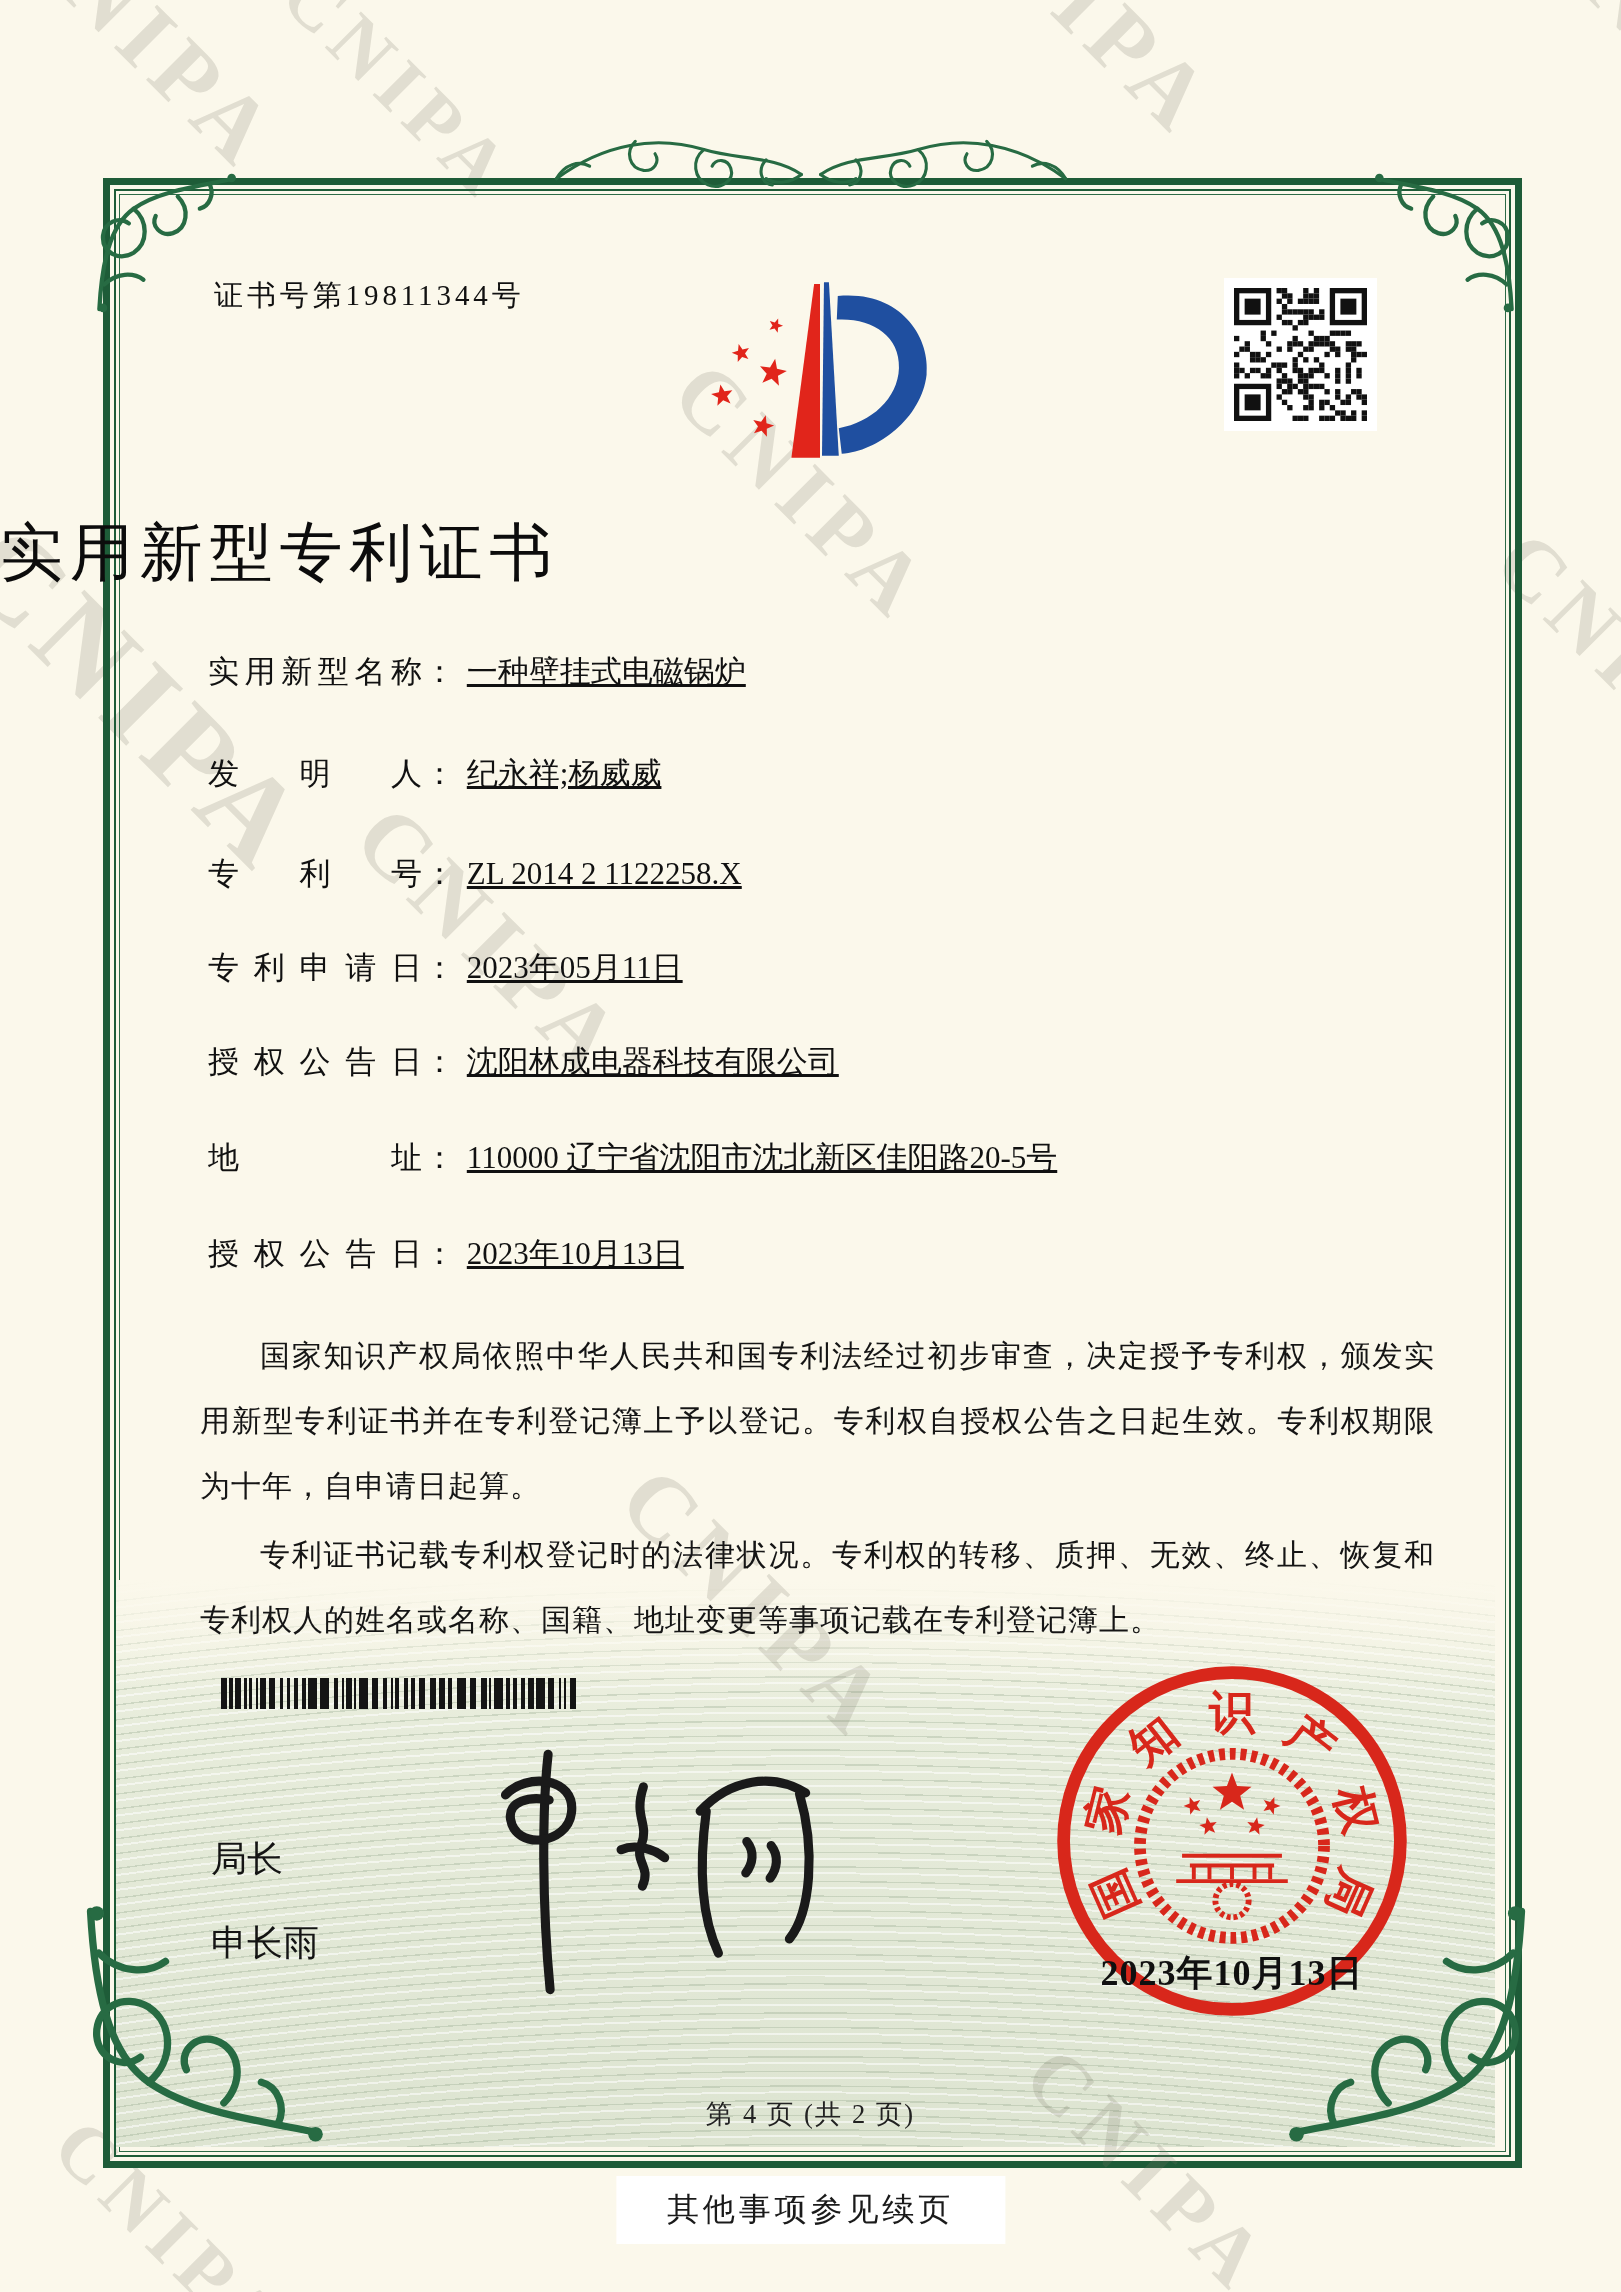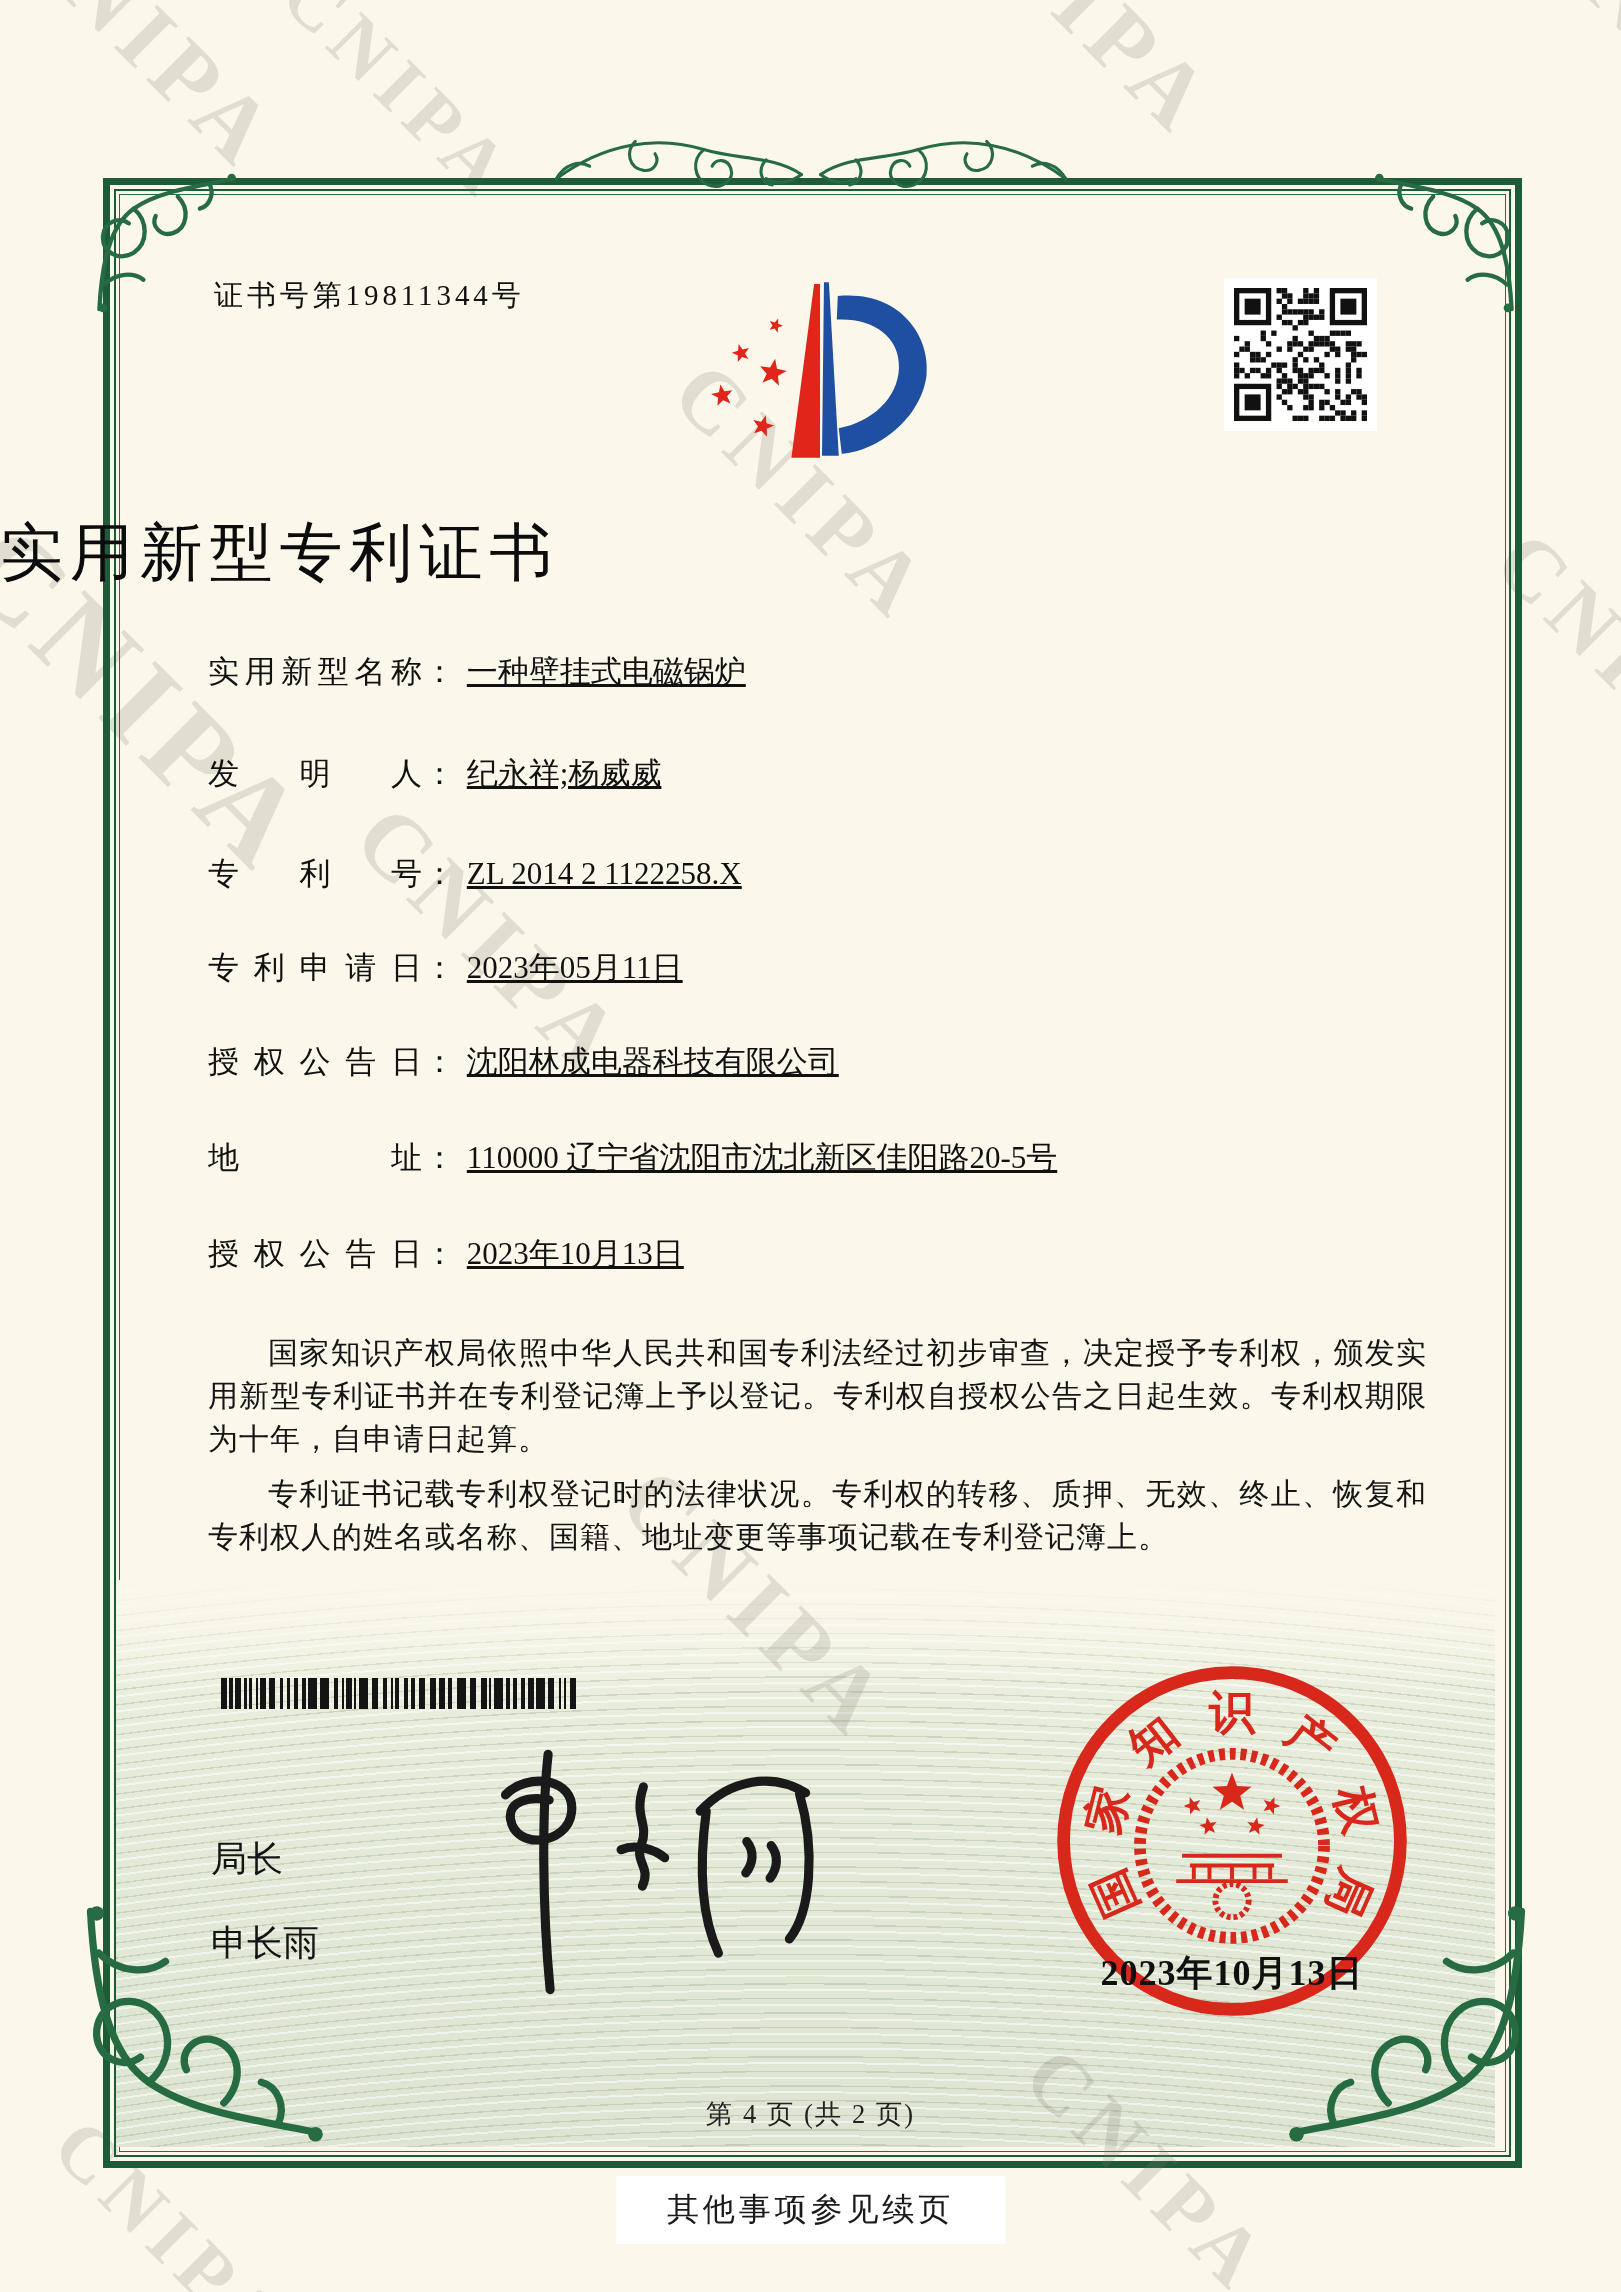--- a/index.html
+++ b/index.html
@@ -38,21 +38,21 @@
   .frow{position:absolute;left:208px;width:1255px;font-size:31px;color:#111;z-index:5;
       white-space:nowrap;text-decoration:underline;}
   .flabel{display:inline-block;width:214px;text-align:justify;text-align-last:justify;
       vertical-align:baseline;}
   .fcolon{display:inline-block;margin-left:2px;}
   .fvalue{margin-left:11.8px;}
   .grant-no{position:absolute;left:603px;top:0;}
   .grant-no .flabel{width:192px;}
   
   .paras{position:absolute;left:196px;top:1319px;width:1243px;z-index:5;color:#151515;}
-  .paras p{margin:12px;font-size:30px;line-height:43px;text-indent:2em;letter-spacing:1px;
+  .paras p{margin:4px;font-size:30px;line-height:65px;text-indent:2em;letter-spacing:1px;
       text-align:justify;}
   .paras p + p{margin-top:2px;}
   
   .barcode{position:absolute;left:221px;top:1678px;width:358px;height:31px;z-index:6;}
   .barcode i{position:absolute;top:0;bottom:0;background:#141414;}
   
   .director{position:absolute;left:211px;z-index:6;font-family:"Liberation Sans",sans-serif;
       font-size:36px;color:#141414;}
   .sig{position:absolute;left:469px;top:1747px;width:365px;height:251px;z-index:6;}
   

